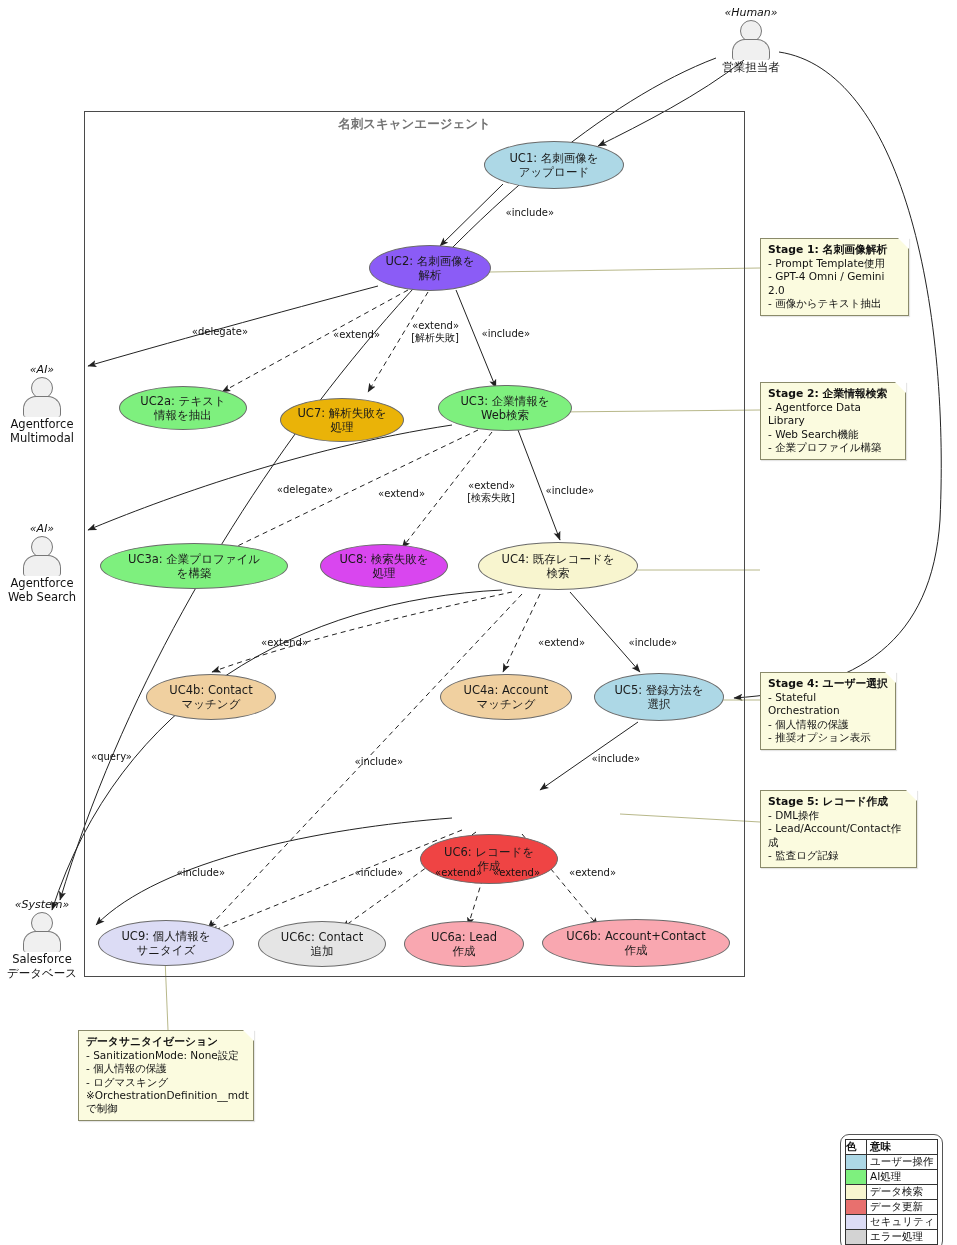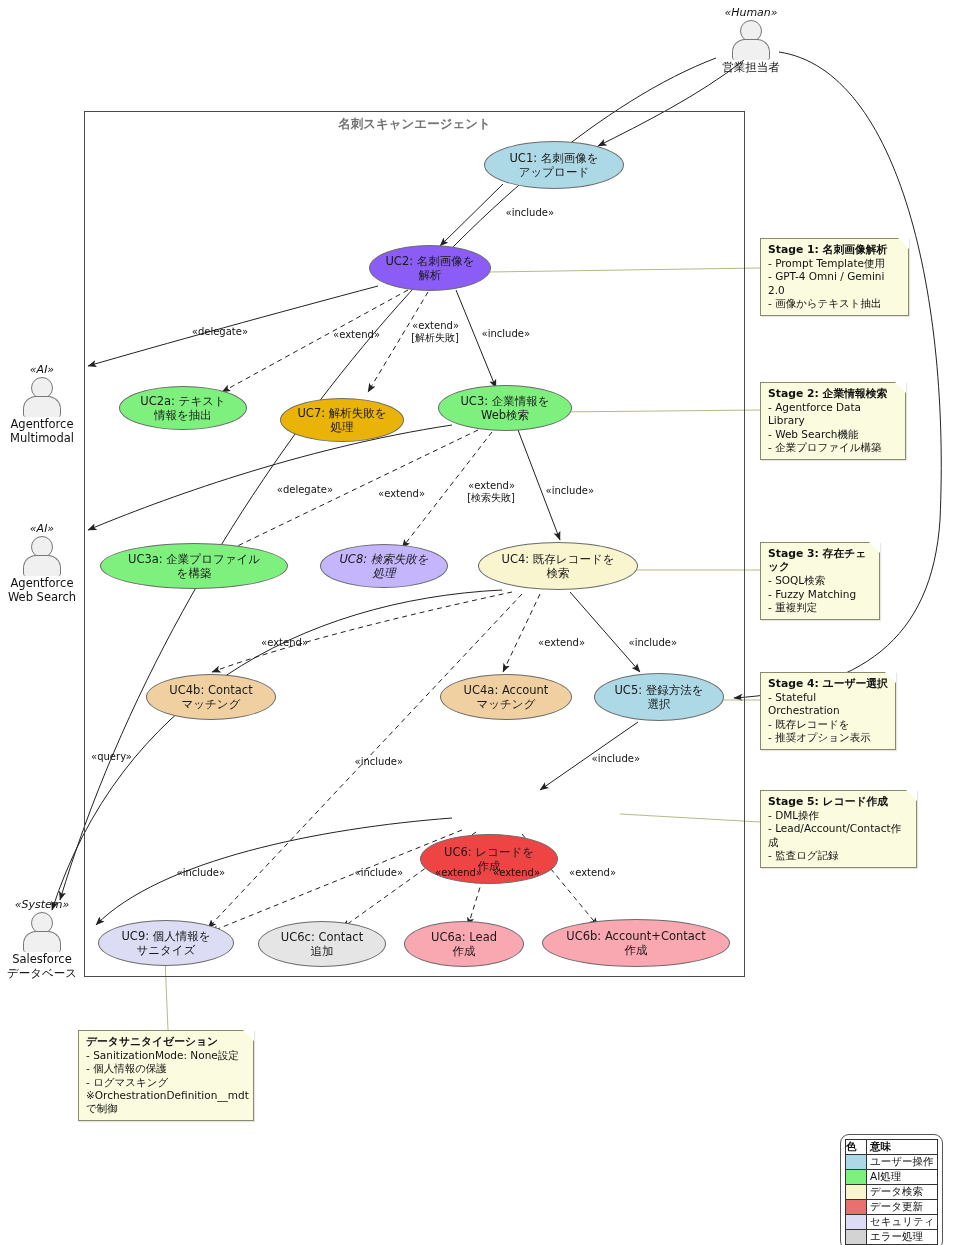--- a/index.html
+++ b/index.html
@@ -286,21 +286,21 @@
   <div class="uc" style="left:369px; top:245px; width:122px; height:46px; background:#8b5cf6;">UC2: 名刺画像を
 解析</div>
   <div class="uc" style="left:119px; top:386px; width:128px; height:44px; background:#7ef07e;">UC2a: テキスト
 情報を抽出</div>
   <div class="uc" style="left:280px; top:386px; width:124px; height:44px; background:#eab308;margin-top:12px;">UC7: 解析失敗を
 処理</div>
   <div class="uc" style="left:438px; top:385px; width:134px; height:46px; background:#7ef07e;">UC3: 企業情報を
 Web検索</div>
   <div class="uc" style="left:100px; top:543px; width:188px; height:46px; background:#7ef07e;">UC3a: 企業プロファイル
 を構築</div>
-  <div class="uc" style="left:320px; top:544px; width:128px; height:44px; background:#c4b5fd;font-style:italic;">UC8: 検索失敗を
+  <div class="uc" style="left:320px; top:544px; width:128px; height:44px; background:#d946ef;">UC8: 検索失敗を
 処理</div>
   <div class="uc" style="left:478px; top:542px; width:160px; height:48px; background:#f8f5cf;">UC4: 既存レコードを
 検索</div>
   <div class="uc" style="left:146px; top:674px; width:130px; height:46px; background:#f0d0a0;">UC4b: Contact
 マッチング</div>
   <div class="uc" style="left:440px; top:674px; width:132px; height:46px; background:#f0d0a0;">UC4a: Account
 マッチング</div>
   <div class="uc" style="left:594px; top:673px; width:130px; height:48px; background:#add8e6;">UC5: 登録方法を
 選択</div>
   <div class="uc" style="left:420px; top:834px; width:138px; height:50px; background:#ef4444;">UC6: レコードを
@@ -346,33 +346,26 @@
   </div>
 
   <div class="note" style="left:760px; top:382px; width:146px;">
     <span class="dogear"></span>
     <span class="ntitle">Stage 2: 企業情報検索</span>
     <span class="nbody">- Agentforce Data Library
 - Web Search機能
 - 企業プロファイル構築</span>
   </div>
 
-  <div class="note" style="left:760px; top:542px; width:120px;">
-    <span class="dogear"></span>
-    <span class="ntitle">Stage 3: 存在チェック</span>
-    <span class="nbody">- SOQL検索
-- Fuzzy Matching
-- 重複判定</span>
-  </div>
 
   <div class="note" style="left:760px; top:672px; width:136px;">
     <span class="dogear"></span>
     <span class="ntitle">Stage 4: ユーザー選択</span>
     <span class="nbody">- Stateful Orchestration
-- 既存レコードを
+- 個人情報の保護
 - 推奨オプション表示</span>
   </div>
 
   <div class="note" style="left:760px; top:790px; width:157px;">
     <span class="dogear"></span>
     <span class="ntitle">Stage 5: レコード作成</span>
     <span class="nbody">- DML操作
 - Lead/Account/Contact作成
 - 監査ログ記録</span>
   </div>

